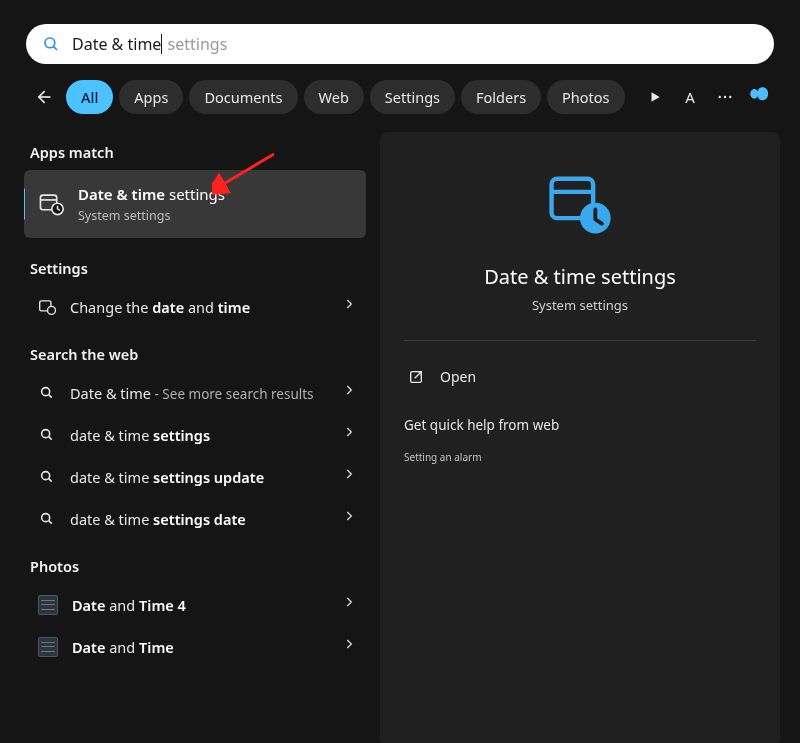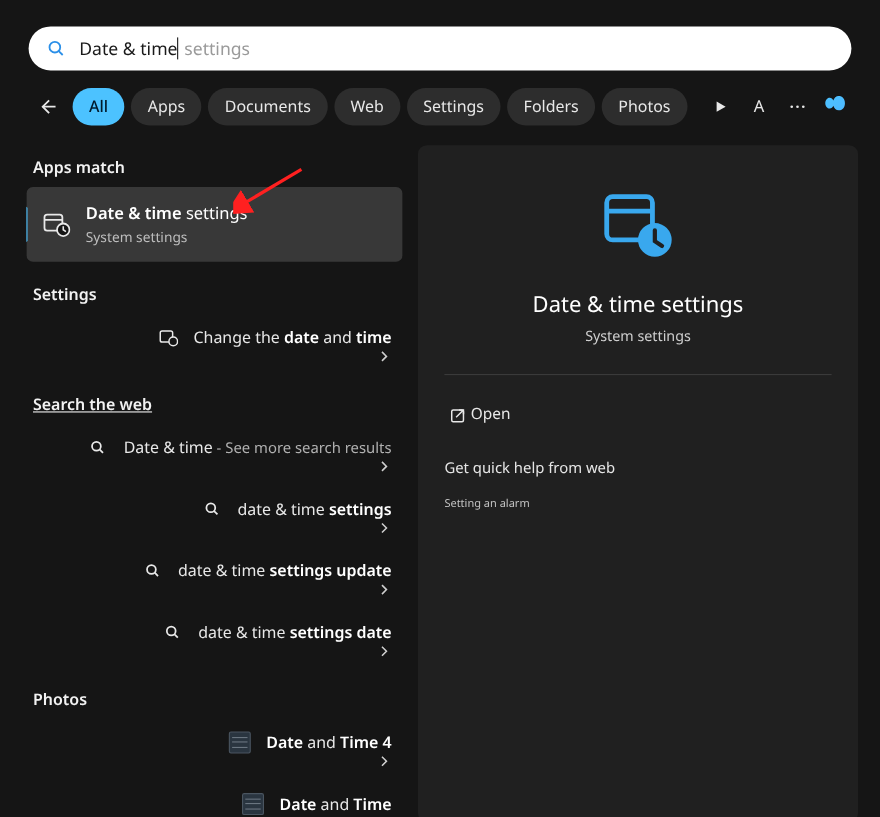--- a/index.html
+++ b/index.html
@@ -98,22 +98,22 @@
     cursor:pointer;
   }
   .best-match::before{
     content:"";position:absolute;left:-2px;top:18px;bottom:18px;width:3px;background:#4cc2ff;border-radius:2px;
   }
   .bm-icon {width:26px;height:26px;display:flex;align-items:center;justify-content:center;margin-right:14px;flex-shrink:0;}
   .bm-title { font-size:15px;color:#fff; }
   .bm-title .normal{font-weight:400;}
   .bm-sub { font-size:12.5px;color:#bdbdbd;margin-top:3px;}
   .result-row {
-    display:flex;align-items:flex-end;justify-content:space-between;
-    padding:11px 10px 11px 14px;border-radius:6px;cursor:pointer;flex-direction:column;
+    display:flex;align-items:flex-start;justify-content:space-between;
+    padding:11px 10px 11px 14px;border-radius:6px;cursor:pointer;
   }
   .result-left{display:flex;align-items:center;gap:14px;}
   .result-ico{width:18px;height:18px;display:flex;align-items:center;justify-content:center;flex-shrink:0;}
   .result-label{font-size:14.5px;color:#e8e8e8;}
   .result-label .b{font-weight:600;color:#fff;}
   .result-label .dim{color:#b0b0b0;font-size:13.5px;}
   .chev{color:#cfcfcf;}
   .photo-thumb{width:20px;height:20px;background:#2a3540;border:1px solid #4a5560;border-radius:2px;flex-shrink:0;
     display:flex;flex-direction:column;justify-content:space-around;padding:2px;}
   .photo-thumb span{height:1px;background:#6a7580;display:block;}
@@ -121,21 +121,21 @@
     flex:1;
     background:#202020;
     border-radius:8px;
     padding:30px 24px;
     display:flex;flex-direction:column;align-items:center;
   }
   .big-icon{margin-top:8px;margin-bottom:18px;}
   .detail-title{font-size:20px;color:#fff;text-align:center;}
   .detail-sub{font-size:13px;color:#cfcfcf;margin-top:6px;}
   .hr{height:1px;background:#3a3a3a;width:100%;margin:26px 0 20px 0;}
-  .open-row{display:flex;align-items:flex-end;gap:4px;width:100%;padding:6px 4px;cursor:pointer;border-radius:4px;}
+  .open-row{display:flex;align-items:center;gap:16px;width:100%;padding:6px 4px;cursor:pointer;border-radius:4px;}
   .open-row span{font-size:14px;color:#e8e8e8;}
   .help-hdr{font-size:13.5px;color:#e6e6e6;width:100%;margin-top:24px;margin-bottom:12px;}
   .help-link{font-size:10px;color:#c2c2c2;width:100%;cursor:pointer;padding:4px 0;}
   
   .arrow-annot{
     position:absolute;
     pointer-events:none;
   }
 </style>
 </head>
@@ -238,21 +238,21 @@
         </div>
         <div class="result-label">
           <span>Change the </span><span class="b">date</span><span> and </span><span class="b">time</span>
         </div>
       </div>
       <svg class="chev" width="14" height="14" viewBox="0 0 24 24" fill="none" stroke="currentColor" stroke-width="2.4">
           <path d="M9 5l7 7-7 7"></path>
         </svg>
     </div>
 
-    <div class="section-header" style="margin-top:6px;text-decoration:underline;">Search the web</div>
+    <div class="section-header" style="margin-top:6px;">Search the web</div>
 
     <div class="result-row">
       <div class="result-left">
         <div class="result-ico">
             <svg width="16" height="16" viewBox="0 0 24 24" fill="none" stroke="#e8e8e8" stroke-width="2.4">
               <circle cx="10" cy="10" r="6"></circle>
               <line x1="19" y1="19" x2="14.5" y2="14.5"></line>
             </svg>
           </div>
         <div class="result-label"><span>Date &amp; time</span><span class="dim"> - See more search results</span></div>

